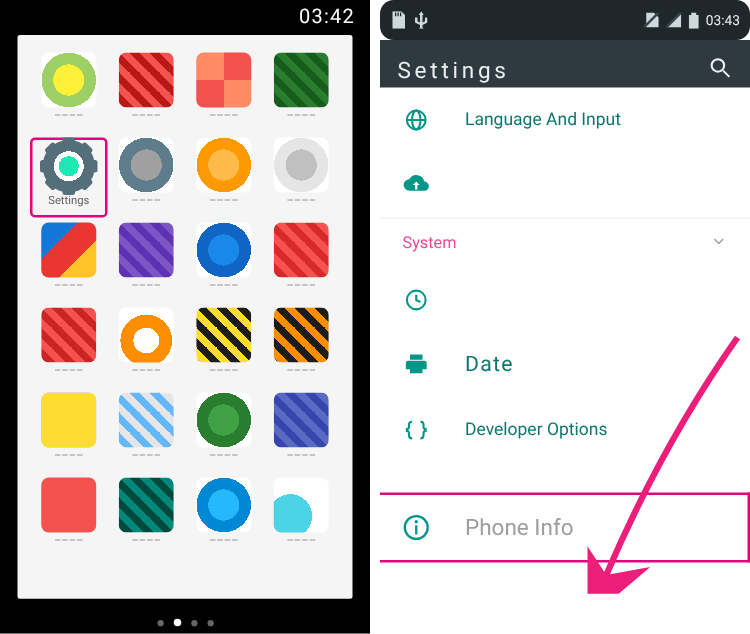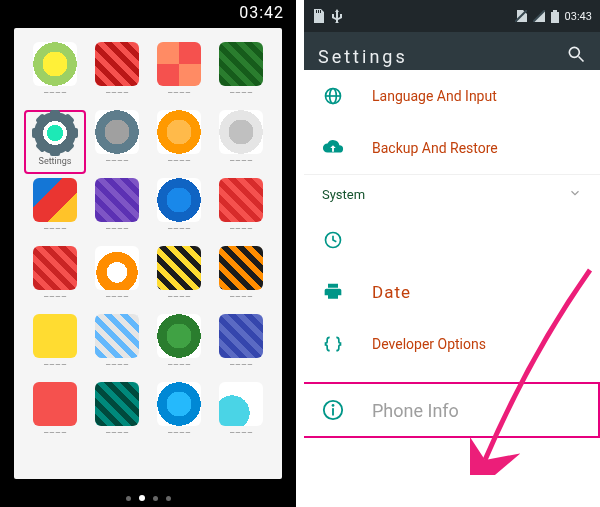--- a/index.html
+++ b/index.html
@@ -106,20 +106,21 @@
 
   
   .statusbar-right {
     height: 22px;
     background: #20272b;
     color: #eceff1;
     display: flex;
     align-items: center;
     padding: 16px 8px;
     font-size: 11px;
+    border-radius: 11px;
   }
   .statusbar-right .left-icons { display: flex; gap: 8px; align-items: center; }
   .statusbar-right .right-icons { margin-left: auto; display: flex; gap: 6px; align-items: center; }
   .statusbar-right svg { display: block; }
 
   .appbar {
     height: 48px;
     background: #2e3a40;
     color: #eceff1;
     display: flex;
@@ -137,39 +138,39 @@
     left: 0; right: 0; top: 70px; bottom: 0;
     background: #fff;
     overflow: hidden;
   }
   .row {
     display: flex;
     align-items: center;
     height: 52px;
     padding: 0 18px;
     gap: 28px;
-    color: #c2410c;
+    color: #0f766e;
     font-size: 14px;
   }
   .row .icon { width: 22px; height: 22px; flex: 0 0 22px; display:flex; align-items:center; justify-content:center; }
   .row.section {
     height: 40px;
-    color: #14532d;
+    color: #ec4899;
     font-size: 13px;
     justify-content: space-between;
     gap: 0;
     border-top: 1px solid #f0f0f0;
   }
   .row.phone-info {
     border: 2px solid #e6007e;
     border-left: none;
     height: 56px;
     font-size: 18px;
     color: #9e9e9e;
-    margin-top: 12px;
+    margin-top: 24px;
   }
   .teal { color: #009688; fill: #009688; }
 
   
   .arrow-ann {
     position: absolute;
     left: 470px;
     top: 265px;
     width: 150px;
     height: 210px;
@@ -343,21 +344,20 @@
       <span>Language And Input</span>
     </div>
 
     <div class="row">
       <span class="icon teal">
         <svg width="22" height="20" viewBox="0 0 24 20">
             <path d="M6 15a5 5 0 010-10 7 7 0 0113 2 4 4 0 010 8z" fill="#009688"></path>
             <path d="M12 7l-3 3h2v4h2v-4h2z" fill="#fff"></path>
           </svg>
       </span>
-      <span>Backup And Restore</span>
     </div>
 
     <div class="row section">
       <span>System</span>
       <span>
         <svg width="14" height="14" viewBox="0 0 24 24">
             <path d="M6 9l6 6 6-6" fill="none" stroke="#9e9e9e" stroke-width="2"></path>
           </svg>
       </span>
     </div>

